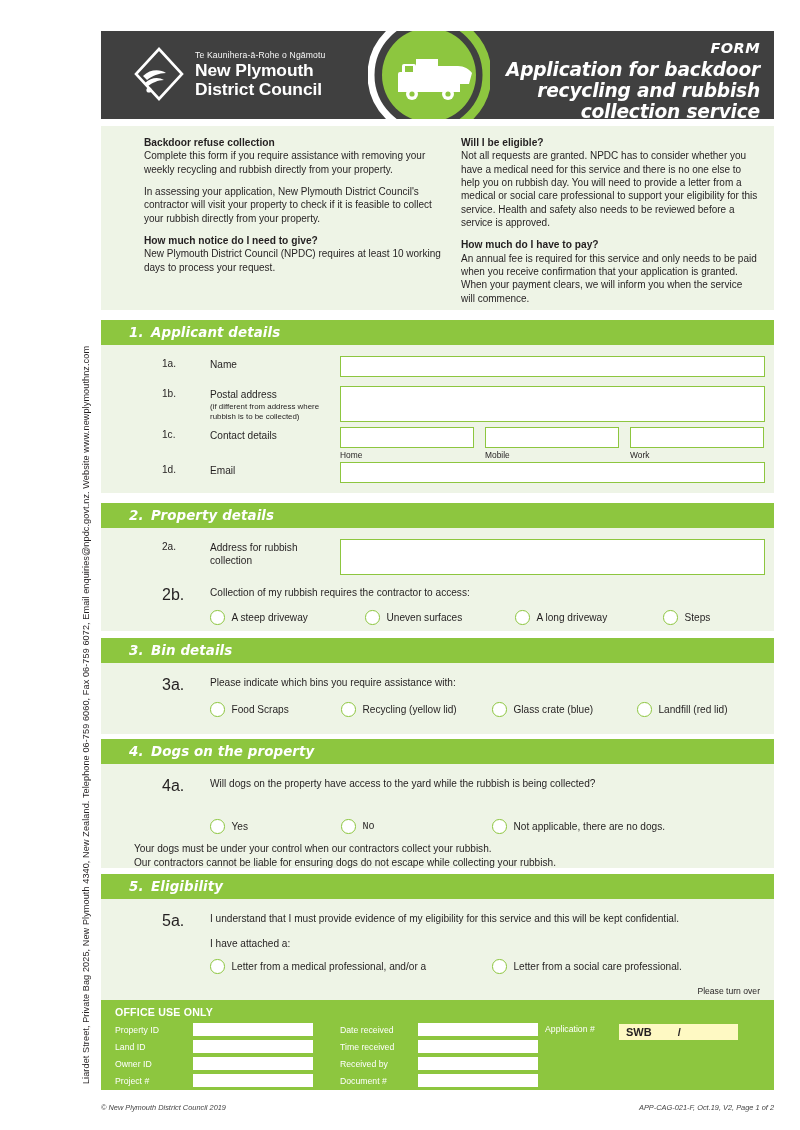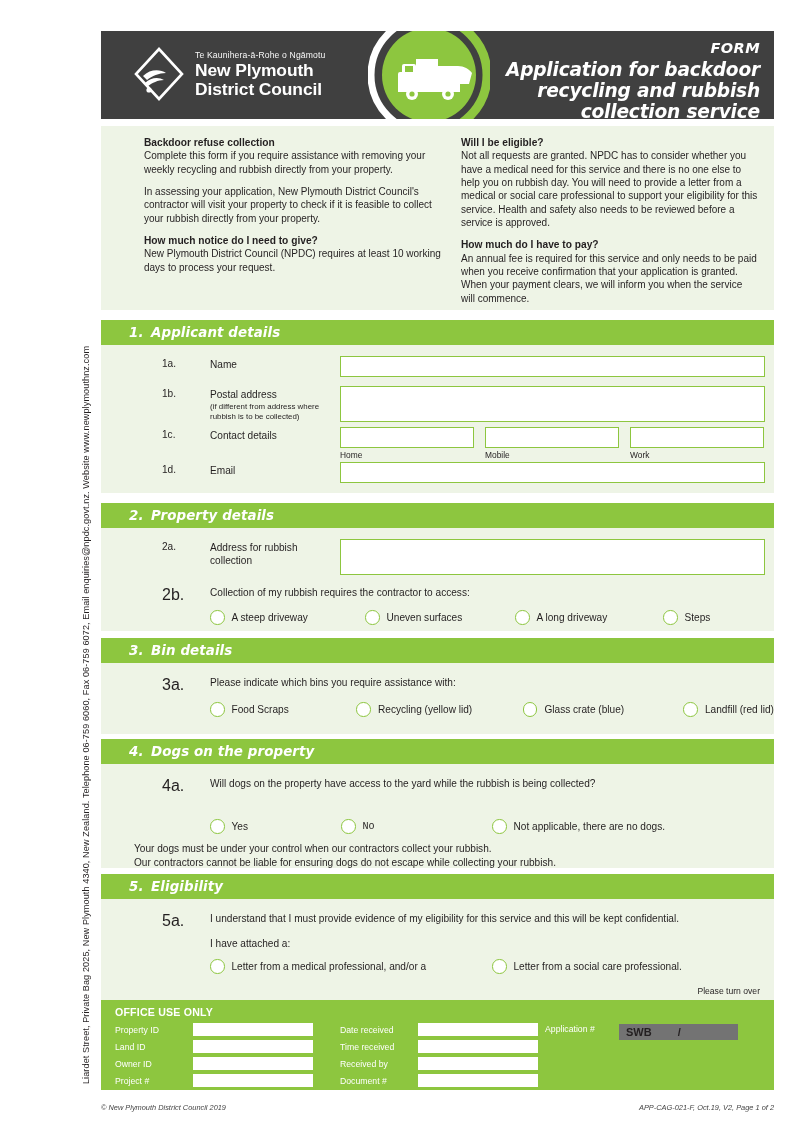--- a/index.html
+++ b/index.html
@@ -237,21 +237,21 @@
   }
   .ocell .obox {
     background: #ffffff;
     height: 13px;
     width: 120px;
     border: 0;
   }
   .appnum { display: flex; align-items: center; }
   .appnum .olabel { color: #ffffff; font-size: 8.7px; width: 74px; flex:none;}
   .appnum .obox {
-    background: #737373;
+    background: #fef9c3;
     height: 16px;
     width: 119px;
     display: flex;
     align-items: center;
     gap: 26px;
     padding: 0 7px;
     box-sizing: border-box;
     font-size: 11px;
     font-weight: bold;
     color: #231f20;
@@ -446,21 +446,21 @@
     <div class="sec-bar">
       <span class="num">3.</span>
       <span>Bin details</span>
     </div>
     <div class="sec-body" style="height:71px; padding-top:13px;">
       <div style="padding-left:61px;">
         <div style="display:flex;">
           <div style="width:48px;">3a.</div>
           <div class="qtext">Please indicate which bins you require assistance with:</div>
         </div>
-        <div class="opts" style="margin-top:8px; padding-left:48px;justify-content:space-between;">
+        <div class="opts" style="margin-top:8px; padding-left:48px;">
           <div class="opt" style="width:131px;">
             <span class="radio"></span>
             <span>Food Scraps</span>
           </div>
           <div class="opt" style="width:151px;">
             <span class="radio"></span>
             <span>Recycling (yellow lid)</span>
           </div>
           <div class="opt" style="width:145px;">
             <span class="radio"></span>

